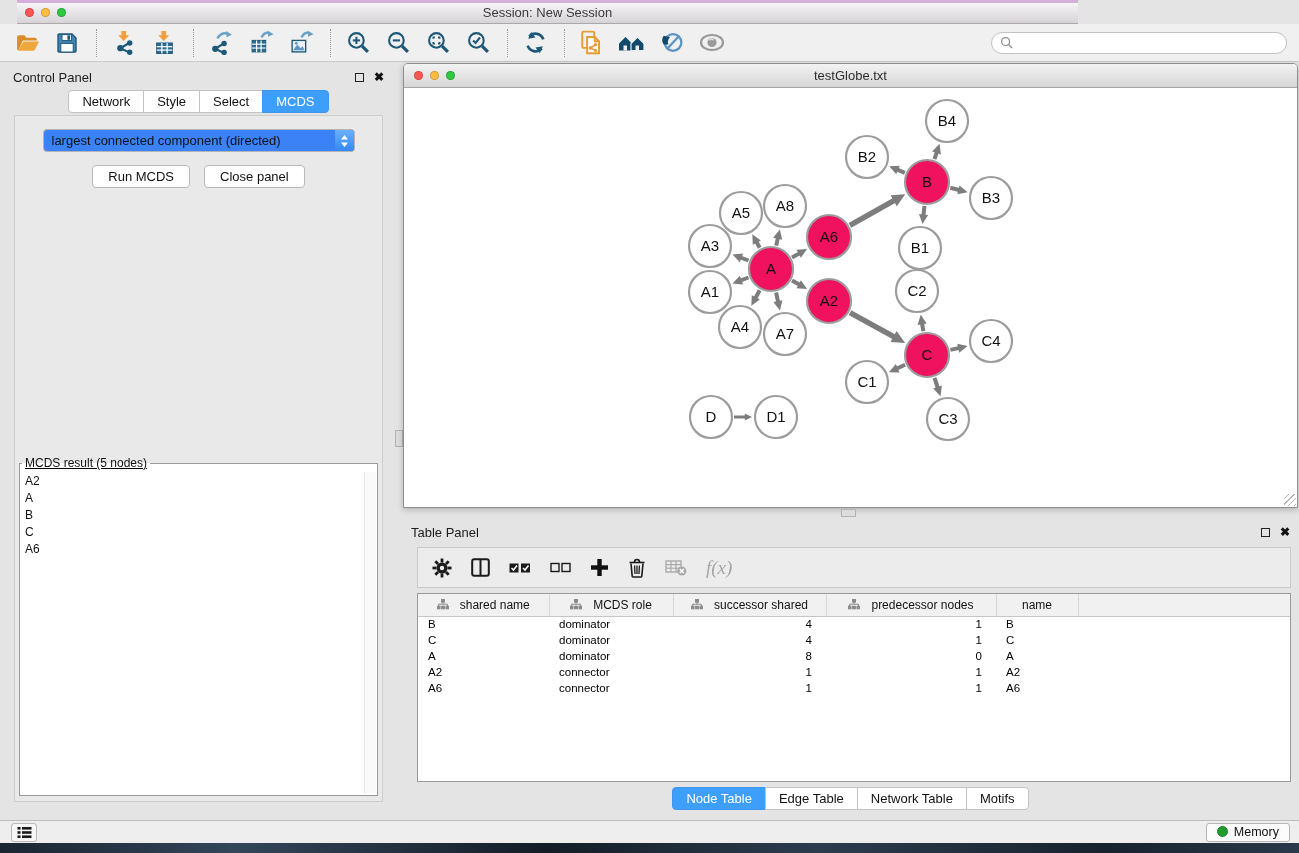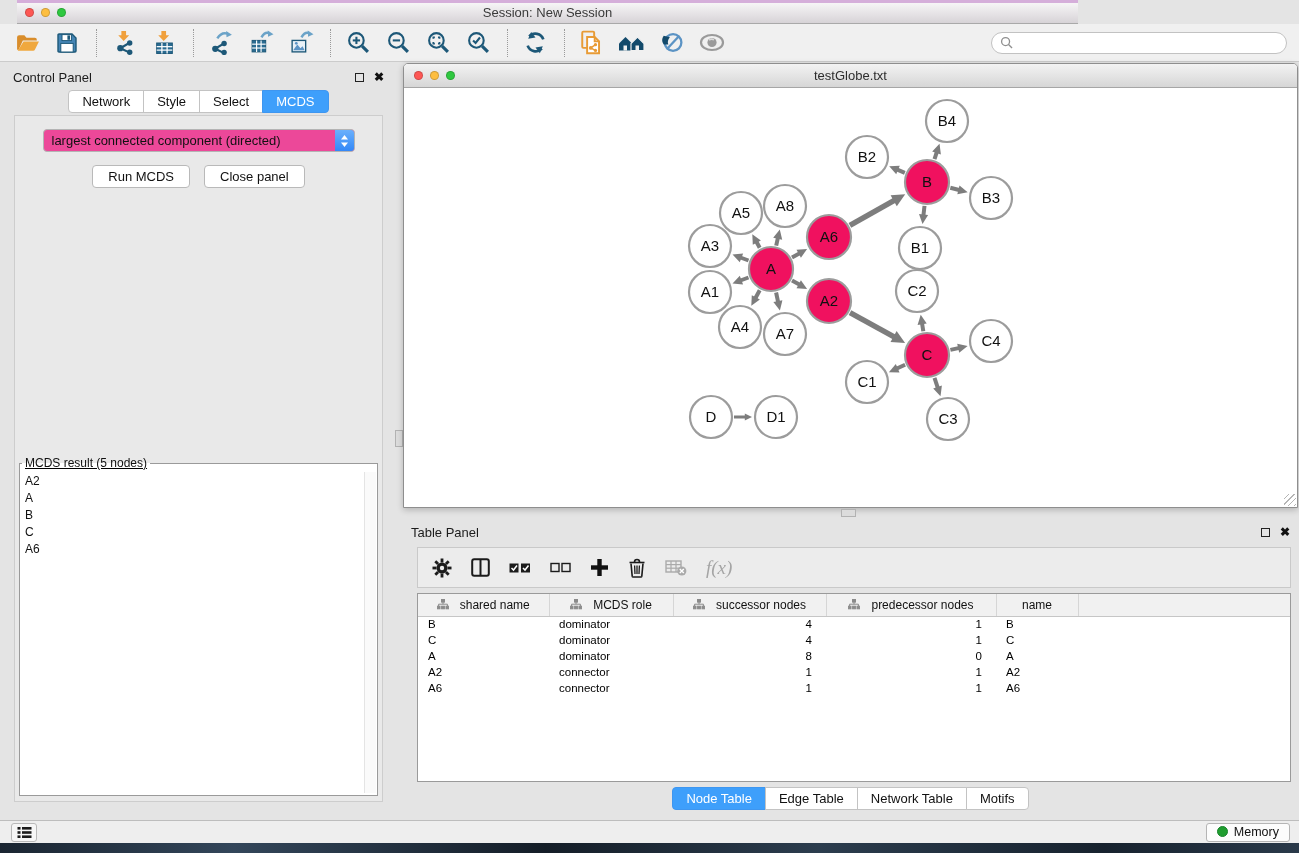--- a/index.html
+++ b/index.html
@@ -33,21 +33,21 @@
   .close-ico { font-size:12px; font-weight:bold; color:#111; line-height:1; }
   .seg { display:flex; justify-content:center; position:relative; z-index:2; }
   .seg-tab { font-size:13px; padding:3px 13px; background:#fff; border:1px solid #c3c3c3; margin-left:-1px;
     color:#111; white-space:nowrap; }
   .seg-tab:first-child { border-radius:4px 0 0 4px; margin-left:0; }
   .seg-tab:last-child { border-radius:0 4px 4px 0; }
   .seg-tab.active { background:#3e9ffb; border-color:#3e96f0; color:#fff; }
   .cp-content { position:absolute; left:9px; right:9px; top:51px; bottom:8px;
     background:#e9e9e9; border:1px solid #cdcdcd; }
   .opt-label { text-align:center; margin-top:25px; font-size:13px; color:#111; }
-  .dropdown { margin:13px auto 0; width:312px; height:23px; background:#ec4899; border:1px solid #b4b4b4;
+  .dropdown { margin:13px auto 0; width:312px; height:23px; background:#3b82f6; border:1px solid #b4b4b4;
     border-radius:4px; display:flex; align-items:center; font-size:13px; color:#111; padding-left:8px; overflow:hidden; }
   .dd-stepper { margin-left:auto; width:19px; height:23px; background:linear-gradient(#6db2fc,#3186f7);
     border-radius:0 3px 3px 0; display:flex; align-items:center; justify-content:center; }
   .btn-row { display:flex; justify-content:center; gap:14px; margin-top:13px; }
   .pbtn { font-size:13px; padding:3px 15px; background:#fff; border:1px solid #b9b9b9; border-radius:4px; color:#111; }
   .result-fieldset { position:absolute; left:4px; right:4px; top:340px; bottom:5px;
     border:1px solid #9a9a9a; background:#fff;text-decoration:underline; }
   .result-fieldset legend { font-size:12px; color:#111; margin-left:2px; padding:0 3px; }
   .result-list { position:absolute; left:1px; right:14px; top:2px; bottom:2px; overflow:hidden; }
   .result-item { font-size:12px; color:#111; padding:1.5px 4px; }
@@ -622,21 +622,21 @@
                     <rect x="4.5" y="0.5" width="3" height="2.6"></rect>
                     <line x1="6" y1="3" x2="6" y2="5.2" fill="none"></line>
                     <line x1="1.6" y1="5.2" x2="10.4" y2="5.2" fill="none"></line>
                     <line x1="1.6" y1="5.2" x2="1.6" y2="7" fill="none"></line>
                     <line x1="10.4" y1="5.2" x2="10.4" y2="7" fill="none"></line>
                     <rect x="0.2" y="7.2" width="2.8" height="2.6"></rect>
                     <rect x="4.6" y="7.2" width="2.8" height="2.6"></rect>
                     <rect x="9" y="7.2" width="2.8" height="2.6"></rect>
                   </g>
                 </svg>
-                <span>successor nodes</span>
+                <span>successor shared</span>
               </span>
             </th>
             <th>
               <span class="th-inner">
                 <svg width="12" height="11" viewBox="0 0 12 11">
                   <g fill="#8a8a8a" stroke="#8a8a8a" stroke-width="1">
                     <rect x="4.5" y="0.5" width="3" height="2.6"></rect>
                     <line x1="6" y1="3" x2="6" y2="5.2" fill="none"></line>
                     <line x1="1.6" y1="5.2" x2="10.4" y2="5.2" fill="none"></line>
                     <line x1="1.6" y1="5.2" x2="1.6" y2="7" fill="none"></line>

